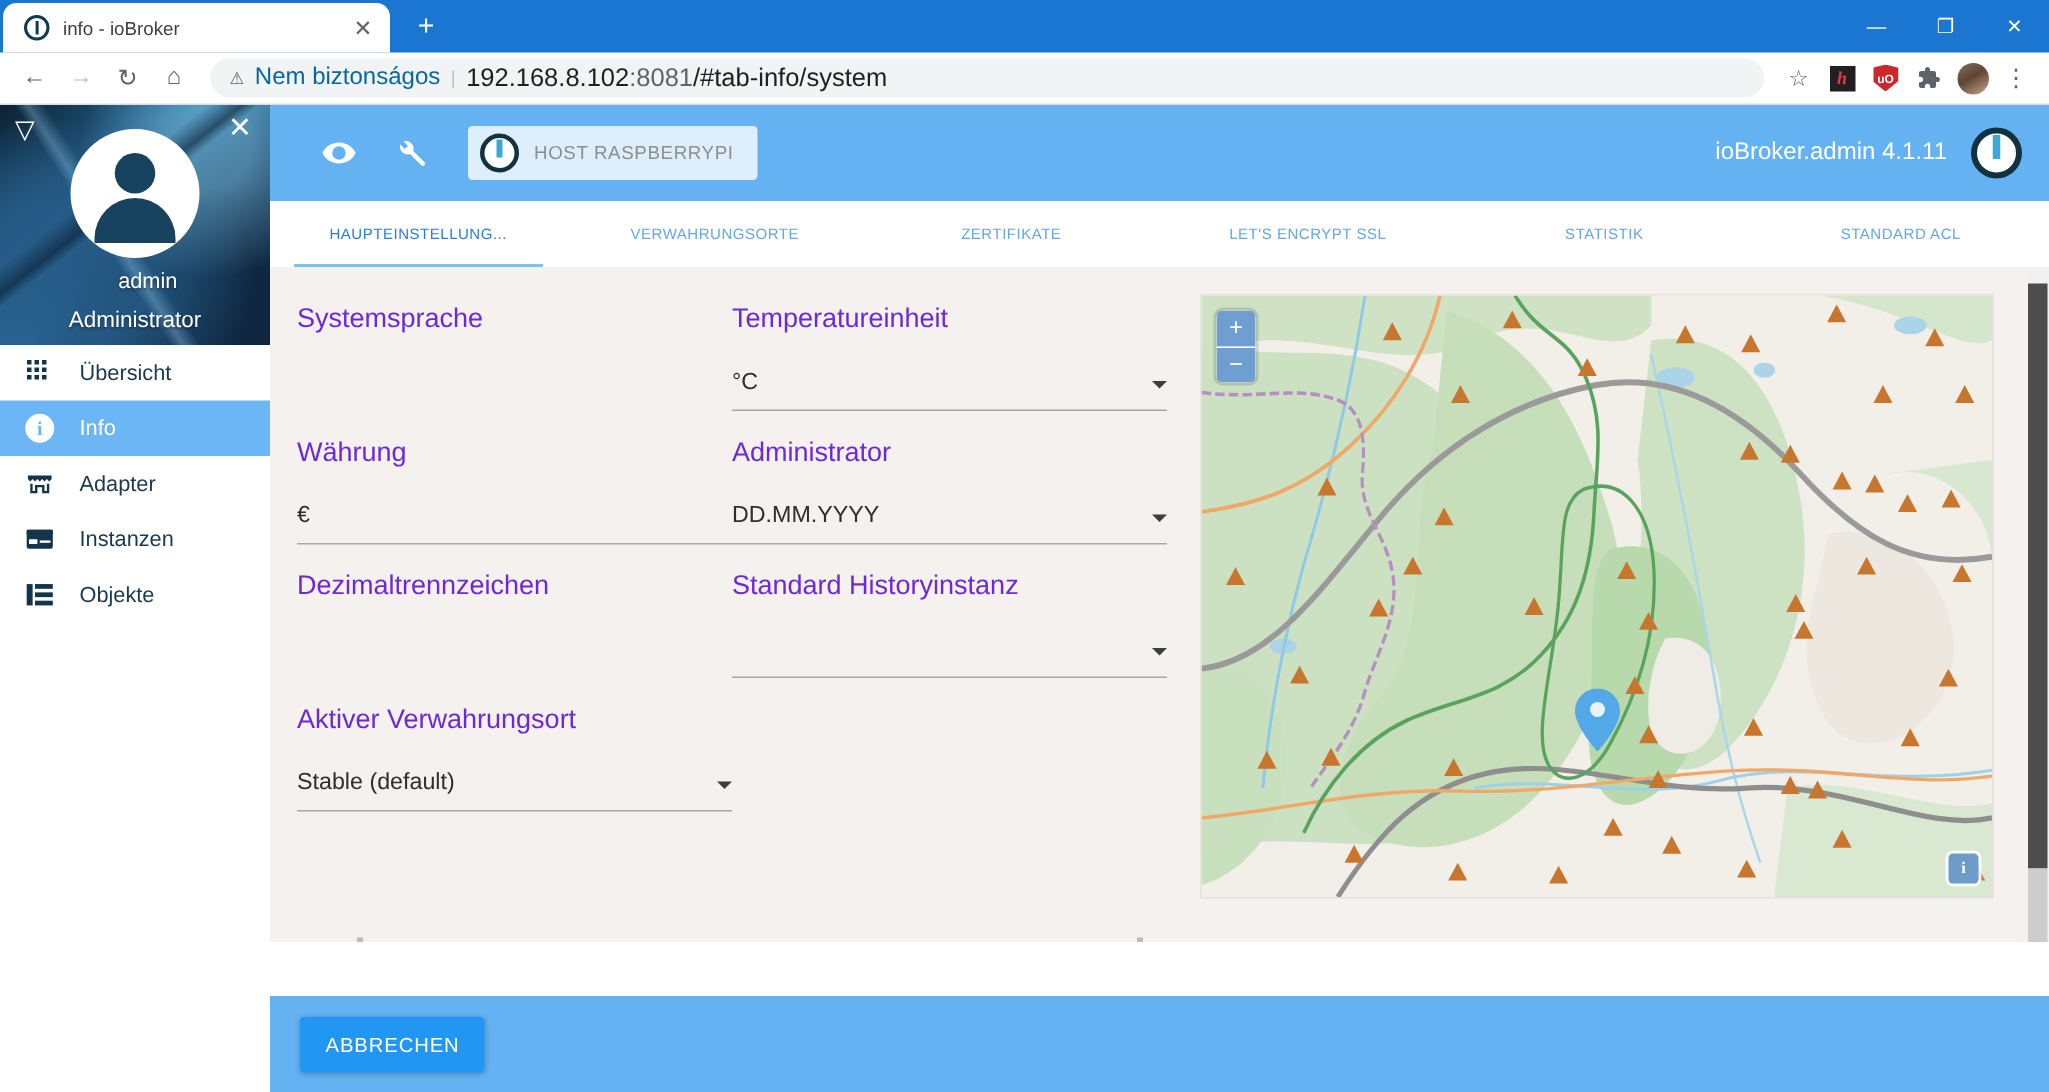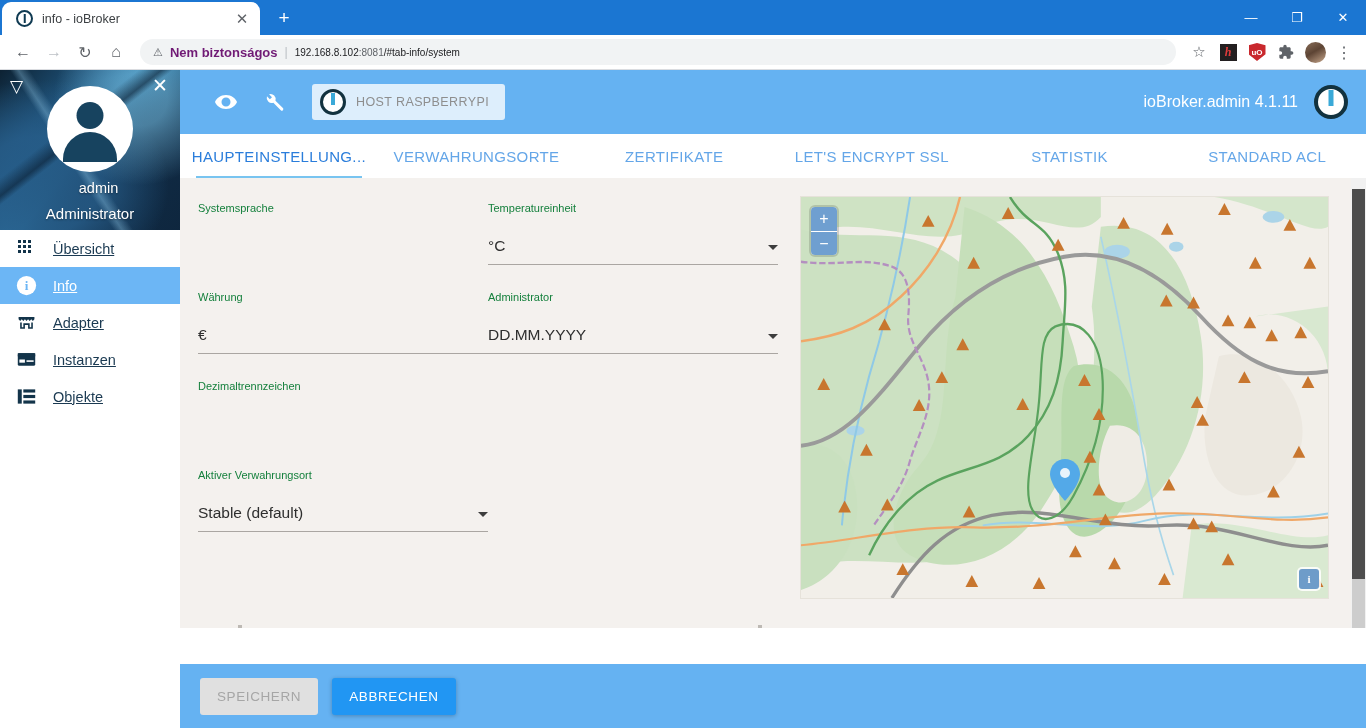--- a/index.html
+++ b/index.html
@@ -57,23 +57,23 @@
     width: 28px; height: 28px; display: flex; align-items: center;
     justify-content: center; color: #5f6368; font-size: 16px; flex: none;
   }
   .navbtn.dim { color: #bdc1c6; }
   .omnibox {
     flex: 1; height: 26px; background: #f1f3f4; border-radius: 13px;
     display: flex; align-items: center; padding: 0 13px; margin: 0 7px;
     gap: 7px; min-width: 0;
   }
   .warn-icon { font-size: 11px; color: #5f6368; flex: none; }
-  .omni-warn { font-size: 13px; color: #701a75; white-space: nowrap; font-weight: bold; }
+  .omni-warn { font-size: 16px; color: #0369a1; white-space: nowrap; }
   .omni-sep { color: #bdc1c6; font-size: 12.5px; }
-  .omni-url { font-size: 10px; color: #202124; white-space: nowrap;
+  .omni-url { font-size: 17px; color: #202124; white-space: nowrap;
     overflow: hidden; text-overflow: ellipsis; }
   .omni-url .dim2 { color: #5f6368; }
   .ext {
     width: 26px; height: 26px; display: flex; align-items: center;
     justify-content: center; flex: none;
   }
   .ext-h {
     width: 17px; height: 17px; background: #231f20; color: #e23b3b;
     font-size: 12px; font-style: italic; font-weight: bold;
     display: flex; align-items: center; justify-content: center;
@@ -133,21 +133,21 @@
   }
   .side-user, .side-role {
     position: absolute; width: 100%; text-align: center; color: #fff;
     z-index: 3; text-shadow: 0 1px 2px rgba(0,0,0,.4);
   }
   .side-user { top: 110px; font-size: 14.5px; padding-left: 17px; }
   .side-role { top: 135px; font-size: 15px; }
 
   .nav-item {
     height: 37px; display: flex; align-items: center; gap: 16px;
-    padding-left: 16px; color: #1b3a52; font-size: 14.5px; text-decoration: underline;
+    padding-left: 16px; color: #1b3a52; font-size: 14.5px;
   }
   .nav-item.active { background: #6cb6f5; color: #fff; }
   .nav-ico { width: 21px; height: 21px; flex: none; display: flex;
     align-items: center; justify-content: center; }
   .nav-ico svg { display: block; }
 
   
   .main { flex: 1; display: flex; flex-direction: column; min-width: 0;
     background: #fff; }
   .appbar {
@@ -182,40 +182,40 @@
     content: ""; position: absolute; left: 50%; top: 1px;
     transform: translateX(-50%); width: 5px; height: 16px; background: #3aa9d8;
   }
 
   .tabs {
     height: 44px; background: #fff; display: flex; align-items: stretch;
     position: relative;
   }
   .tabitem {
     flex: 1; display: flex; align-items: center; justify-content: center;
-    font-size: 15px; color: #64a6e8; letter-spacing: .35px;
+    font-size: 10px; color: #64a6e8; letter-spacing: .35px;
     position: relative; text-align: center; padding: 0 6px;
   }
   .tabitem.active { color: #2a7ddb; }
   .tabitem.active::after {
     content: ""; position: absolute; left: 8%; right: 8%; bottom: 0;
     height: 2px; background: #78c4f0;
   }
 
   .scrollwrap { flex: 1; position: relative; background: #f4f1ee;
     overflow: hidden; display: flex; }
   .content {
     flex: 1; padding: 18px 22px 0 18px; position: relative; min-width: 0;
   }
   .cols { display: flex; gap: 0; }
   .col { width: 290px; flex: none; }
   .col + .col { margin-left: 0; }
 
   .field { height: 89px; position: relative; }
-  .field-label { font-size: 11px; color: #15803d; padding-top: 6px; }
+  .field-label { font-size: 18px; color: #6d28d9; padding-top: 6px; }
   .field-row {
     display: flex; align-items: flex-end; justify-content: space-between;
     border-bottom: 1px solid #aaa6a2; padding-bottom: 9px; margin-top: 17px;
     height: 34px;
   }
   .field-value { font-size: 15.5px; color: #2e2e2e; }
   .caret {
     width: 0; height: 0; border-left: 5px solid transparent;
     border-right: 5px solid transparent; border-top: 5.5px solid #3d3d3d;
     margin-bottom: 5px;
@@ -470,20 +470,27 @@
               <div class="field-label">Temperatureinheit</div>
               <div class="field-row">
                 <span class="field-value">°C</span>
                 <span class="caret"></span>
               </div>
             </div>
             <div class="field">
               <div class="field-label">Administrator</div>
               <div class="field-row">
                 <span class="field-value">DD.MM.YYYY</span>
+                <span class="caret"></span>
+              </div>
+            </div>
+            <div class="field">
+              <div class="field-label">Standard Historyinstanz</div>
+              <div class="field-row">
+                <span class="field-value"></span>
                 <span class="caret"></span>
               </div>
             </div>
           </div>
 
           <div class="mapcol">
             <div class="map">
               <svg class="map-svg" viewBox="0 0 580 403" preserveAspectRatio="none">
                 <rect width="580" height="403" fill="#f2efe9"></rect>
 
@@ -599,18 +606,17 @@
 
       <div class="scrollbar">
         <div class="scroll-thumb"></div>
         <div class="scroll-track-lower"></div>
       </div>
     </div>
 
     <div class="whitegap"></div>
 
     <div class="footer">
-      <button class="btn btn-disabled">SPEICHERN</button>
       <button class="btn btn-primary">ABBRECHEN</button>
     </div>
 
   </div>
 </div>
 
 </body></html>

